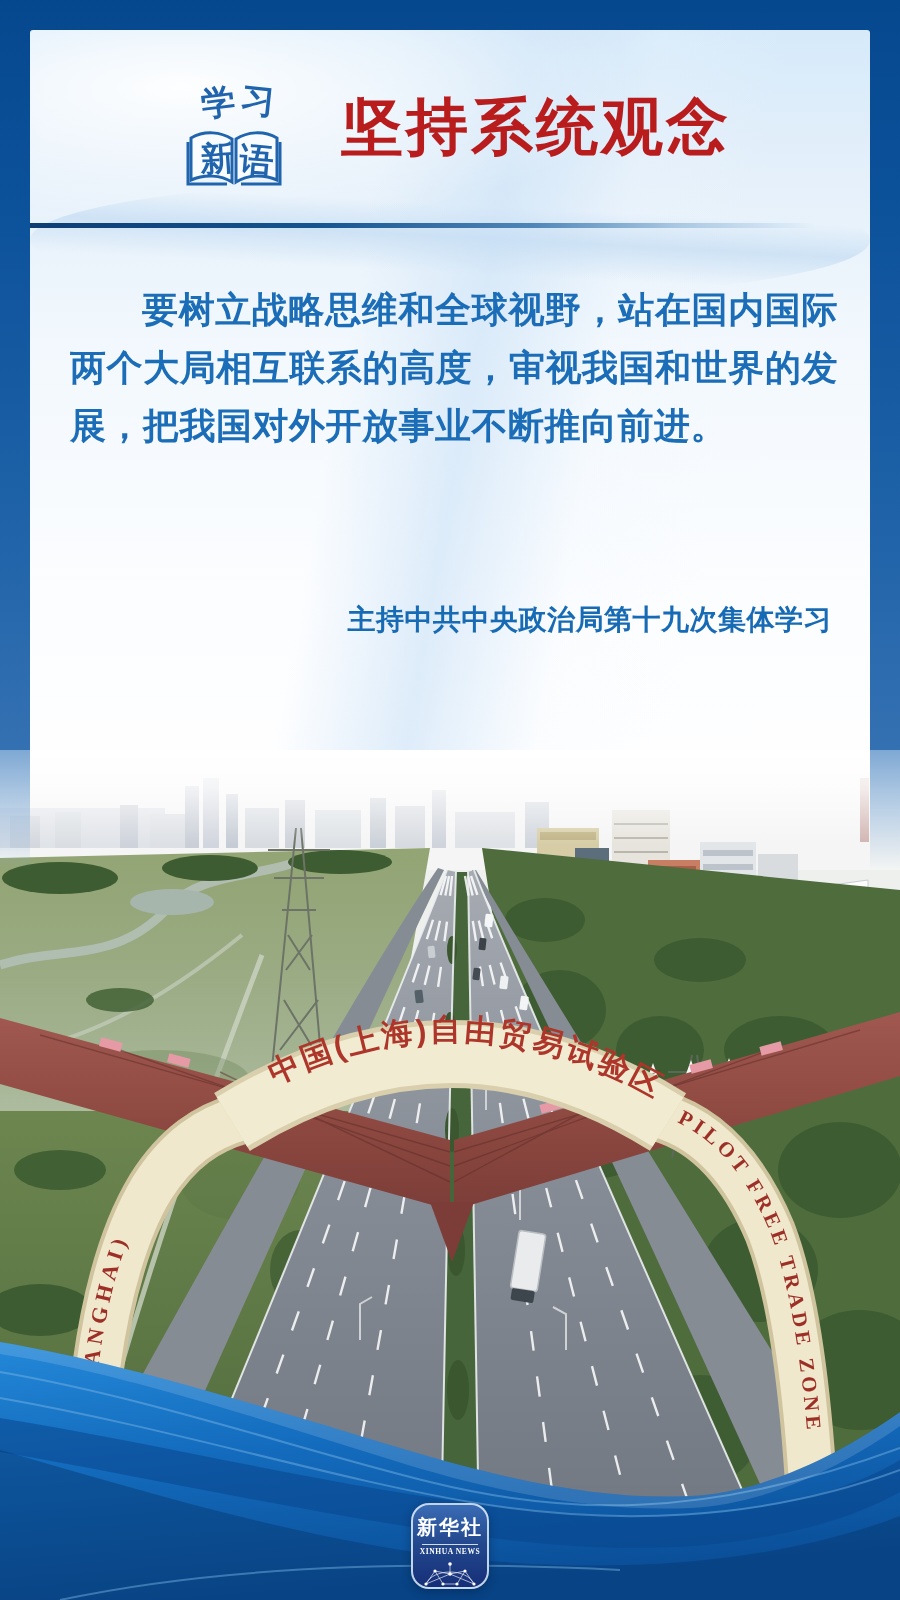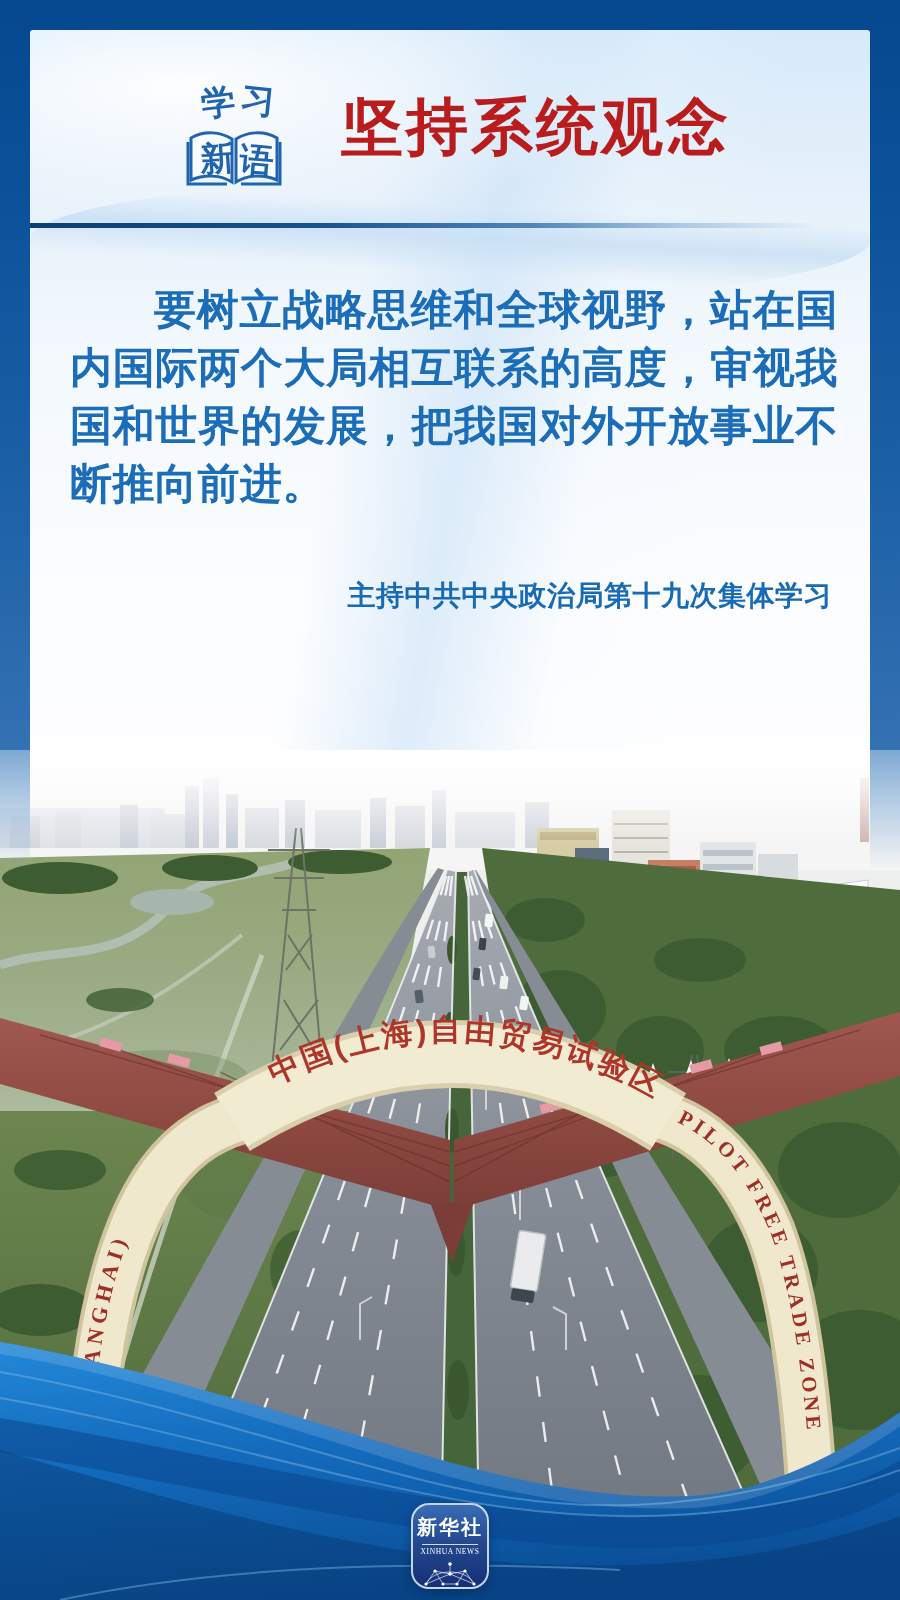--- a/index.html
+++ b/index.html
@@ -24,47 +24,47 @@
   .page-title{
     position:absolute;left:300px;top:94px;width:560px;
     font-size:62px;font-weight:900;letter-spacing:3px;color:#b91c1c;line-height:1.05;margin-left:41px;
   }
   .divider{
     position:absolute;left:30px;top:223px;width:810px;height:5px;
     background:linear-gradient(90deg,#0d3e74 0%,#15538f 35%,#4f86b8 62%,#aac8e2 80%,rgba(222,234,246,0) 97%);
   }
   .quote{
     position:absolute;left:70px;top:281px;width:768px;
-    font-size:42px;line-height:58px;font-weight:700;color:#1b6db8;
+    font-size:36px;line-height:58px;font-weight:700;color:#1b6db8;
     letter-spacing:.5px;text-align:justify;text-indent:2em;
   }
   .attribution{position:absolute;right:68px;top:576px;text-align:right;color:#176ab4;}
   .attribution .sig{font-size:37px;font-weight:800;letter-spacing:1px;}
   .attribution .date{font-size:28px;font-weight:700;margin-top:17px;}
-  .attribution .occasion{font-size:28px;font-weight:700;margin-top:1px;letter-spacing:.5px;}
+  .attribution .occasion{font-size:28px;font-weight:700;margin-top:25px;letter-spacing:.5px;}
   .photo{position:absolute;left:0;top:750px;width:900px;height:850px;}
   .photo-fade-top{
     position:absolute;left:0;top:750px;width:900px;height:95px;
     background:linear-gradient(180deg,#ffffff 0%,rgba(255,255,255,.75) 40%,rgba(255,255,255,0) 100%);
   }
   .border-fade{position:absolute;top:750px;width:30px;height:120px;}
   .border-fade.left{left:0;background:linear-gradient(180deg,#7ea8d3,rgba(126,168,211,0));}
   .border-fade.right{right:0;background:linear-gradient(180deg,#7ea8d3,rgba(126,168,211,0));}
   .footer-wave{position:absolute;left:0;top:1298px;width:900px;height:302px;}
   .xinhua-logo{
     position:absolute;left:411px;top:1503px;width:78px;height:86px;
     border-radius:18px;box-sizing:border-box;
     border:2px solid rgba(225,238,250,.85);
     background:linear-gradient(180deg,#3a6cb5 0%,#24498f 45%,#152f78 100%);
     box-shadow:0 3px 10px rgba(2,30,70,.45);
     color:#ffffff;text-align:center;
   }
   .xinhua-logo .cn{font-size:20px;font-weight:700;letter-spacing:2px;margin-top:9px;text-align:center;}
   .xinhua-logo .rule{height:1px;background:rgba(255,255,255,.8);margin:3px 9px 2px 9px;}
-  .xinhua-logo .en{font-size:7.5px;font-weight:400;letter-spacing:.6px;font-family:"Liberation Serif",serif;}
+  .xinhua-logo .en{font-size:7.5px;font-weight:700;letter-spacing:.6px;font-family:"Liberation Serif",serif;}
   .xinhua-logo svg{display:block;margin:2px auto 0 auto;}
 </style>
 </head>
 <body>
 
 <div class="card">
   <div class="cloud-band"></div>
 </div>
 
 <svg class="brand-logo" viewBox="0 0 102 112">

